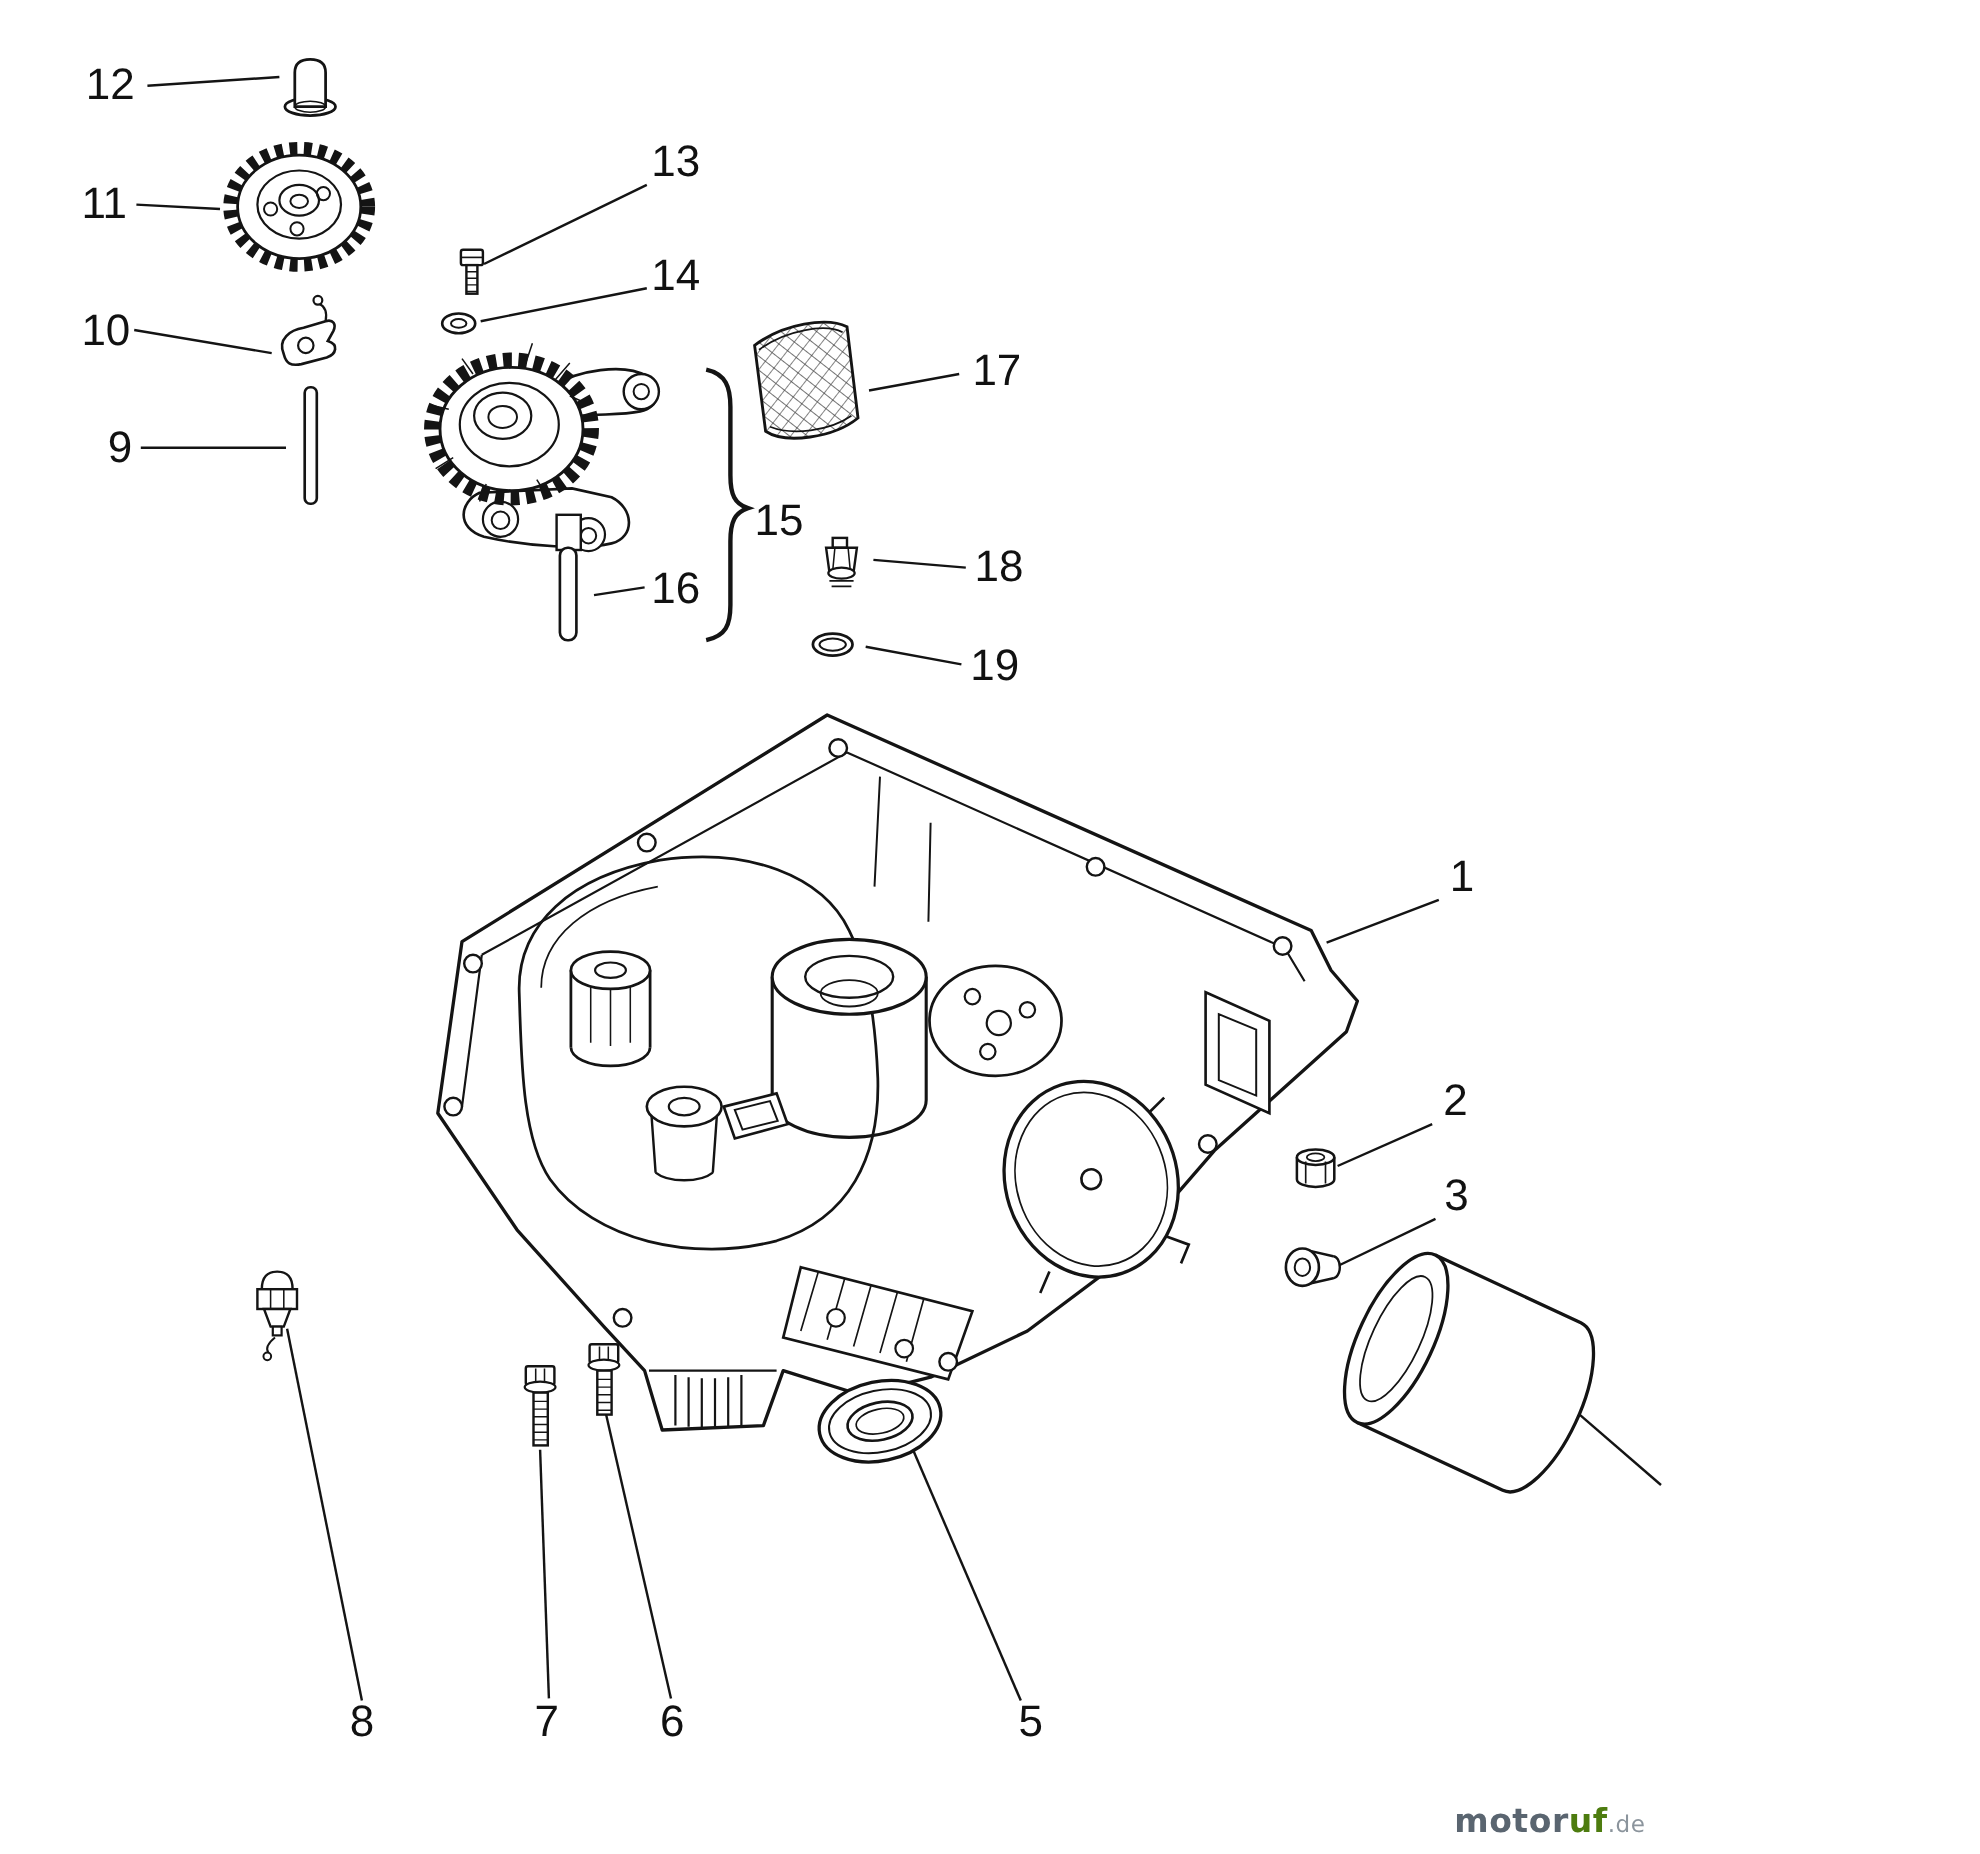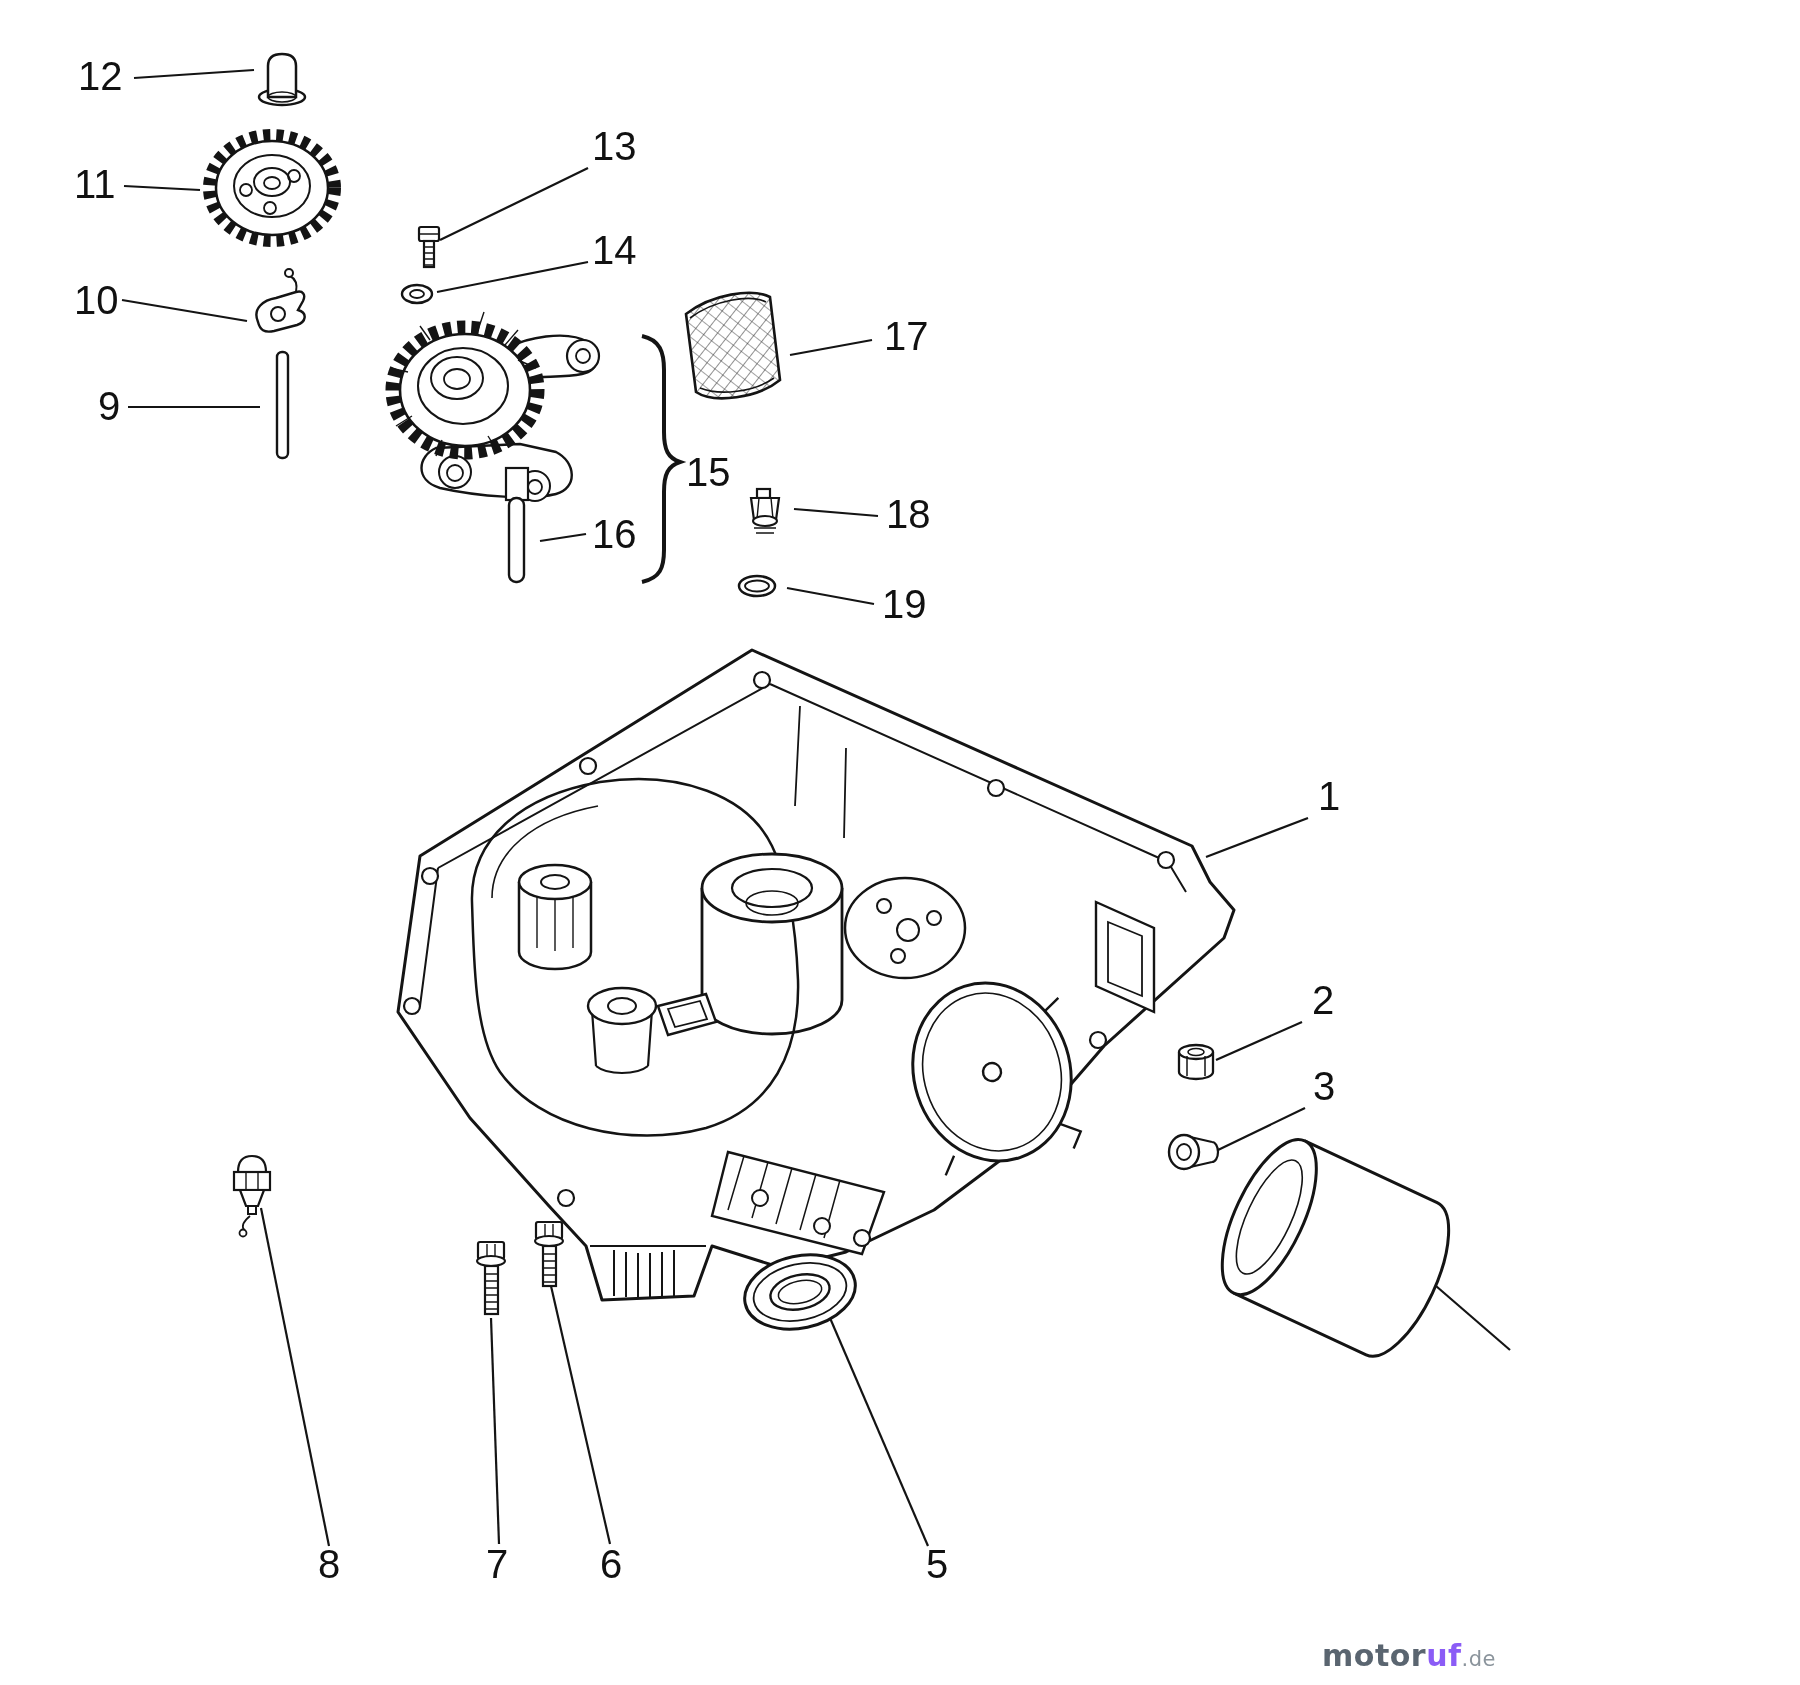--- a/index.html
+++ b/index.html
@@ -4,21 +4,21 @@
 <style>
   html,body{margin:0;padding:0;background:#fff;}
   .stage{position:relative;width:1512px;height:1685px;background:#fff;overflow:hidden;}
   svg{position:absolute;left:0;top:0;}
   .callout{font-family:"Liberation Sans",sans-serif;font-size:40px;fill:#111;}
   .line{stroke:#141414;fill:none;}
   .part{stroke:#141414;fill:#fff;}
   .leader{stroke:#141414;stroke-width:2.2;fill:none;}
   .watermark{position:absolute;right:16px;bottom:12px;font-family:"DejaVu Sans",sans-serif;
              font-weight:bold;font-size:30px;color:#5a6570;letter-spacing:.5px;}
-  .watermark .accent{color:#8b5cf6;}
+  .watermark .accent{color:#4d7c0f;}
   .watermark .tld{font-size:21px;color:#8b949c;font-weight:normal;}
 </style>
 </head>
 <body>
 
 <div class="stage">
 <svg width="1800" height="1685" viewBox="0 0 1800 1685">
   <defs>
     <pattern id="mesh" width="10" height="10" patternUnits="userSpaceOnUse" patternTransform="rotate(38)">
       <rect width="10" height="10" fill="#fff"></rect>

